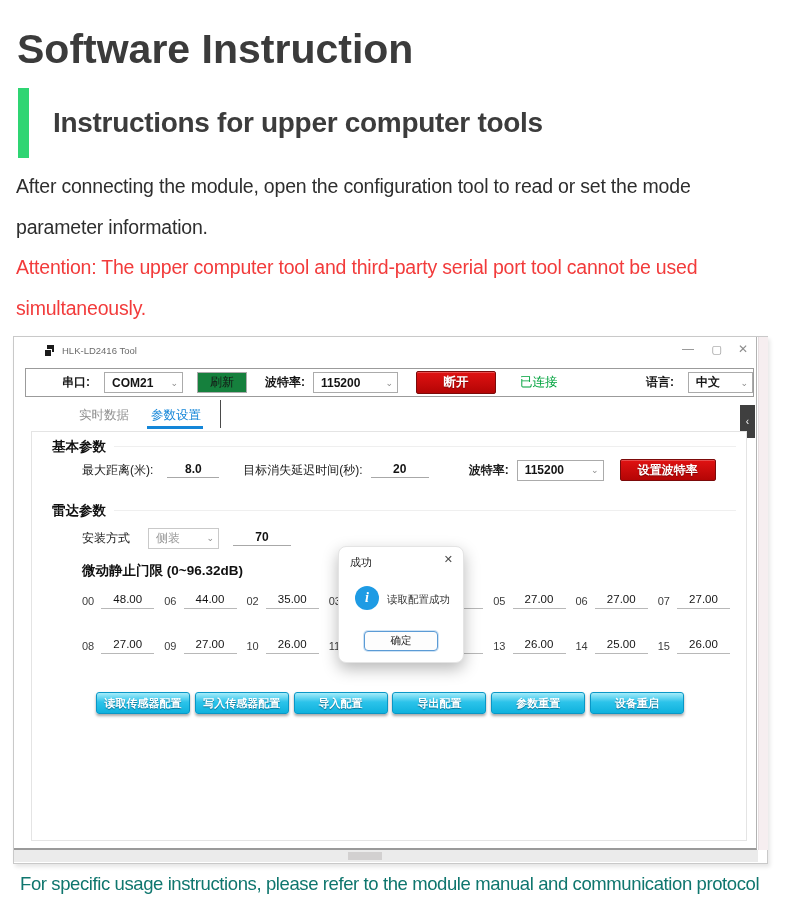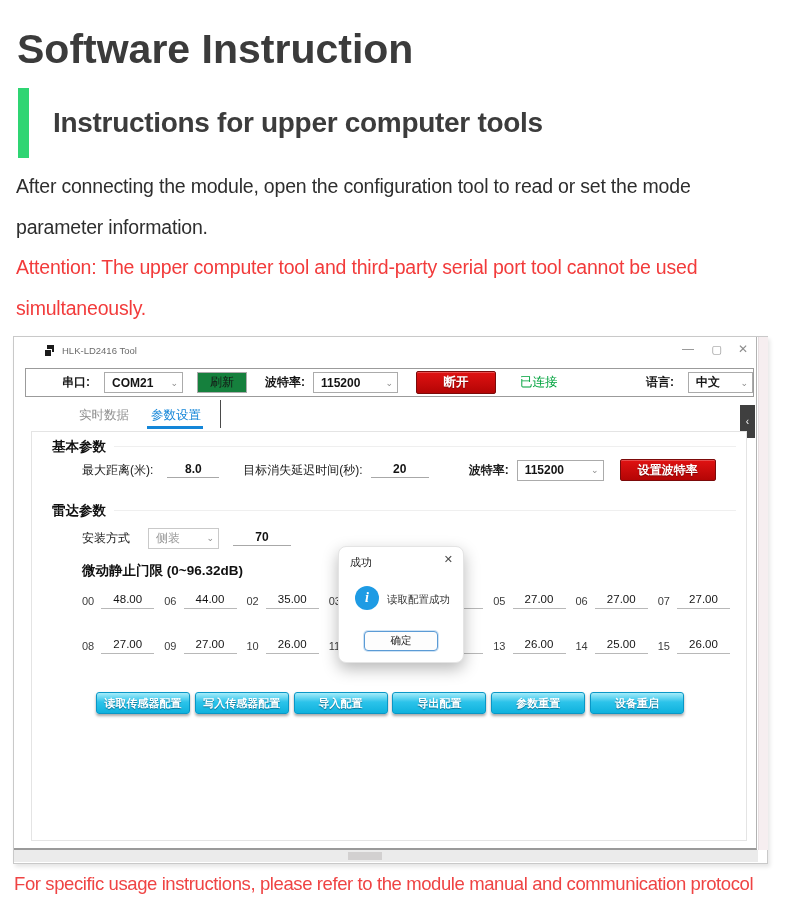--- a/index.html
+++ b/index.html
@@ -10,21 +10,21 @@
   
   .doc-title{position:absolute;left:17px;top:26px;font-size:41px;font-weight:900;
     color:#3b3b3b;letter-spacing:0px;}
   .subhead{position:absolute;left:18px;top:88px;display:flex;align-items:center;}
   .green-bar{width:11px;height:70px;background:#2fd573;}
   .subtitle{margin-left:24px;font-size:28px;font-weight:bold;color:#3c3c3c;letter-spacing:-0.3px;}
   .para{position:absolute;left:16px;width:722px;font-size:19.5px;line-height:40.5px;
     color:#2e2e2e;letter-spacing:-0.2px;}
   .intro{top:166px;}
   .attention{top:247px;color:#f23b3b;}
-  .footer-text{position:absolute;left:14px;top:873px;font-size:18.5px;color:#ef4444;
+  .footer-text{position:absolute;left:20px;top:873px;font-size:18.5px;color:#0f766e;
     letter-spacing:-0.4px;white-space:nowrap;}
 
   
   .frame{position:absolute;left:13px;top:336px;width:753px;height:526px;background:#fff;
     border:1px solid #c9c9c9;box-shadow:2px 3px 4px rgba(0,0,0,0.10);}
   .window{position:absolute;left:0;top:0;width:742px;height:511px;background:#fff;
     border-right:1px solid #b2b2b2;border-bottom:2px solid #9a9a9a;}
   .vscroll{position:absolute;left:744px;top:0;width:9px;height:513px;background:#f6eef0;
     border-left:1px solid #e6dee0;}
   .hscroll{position:absolute;left:0;top:513px;width:744px;height:12px;background:#ebebeb;}

